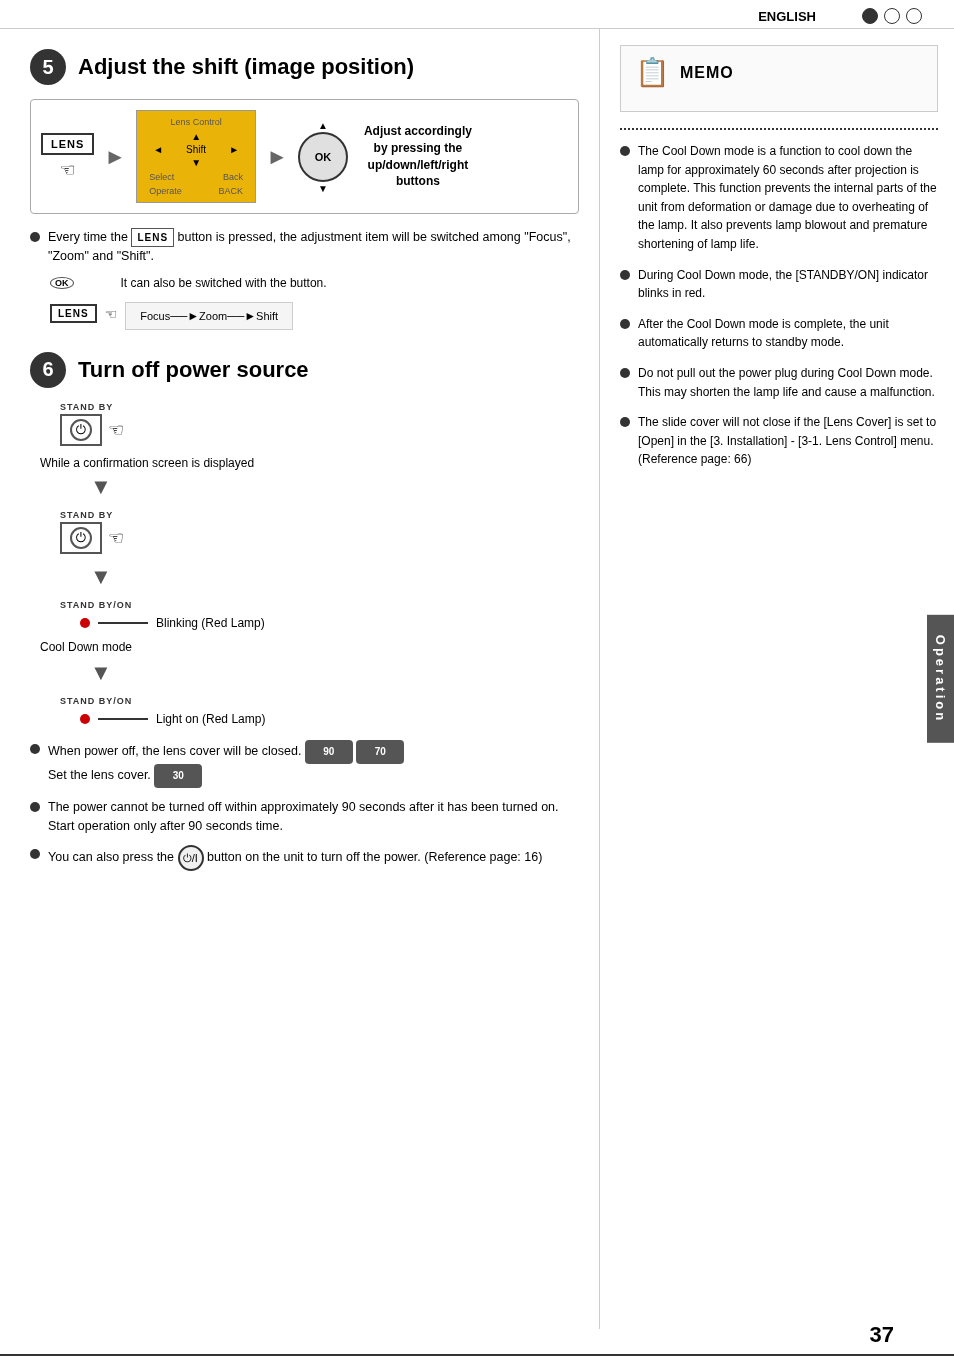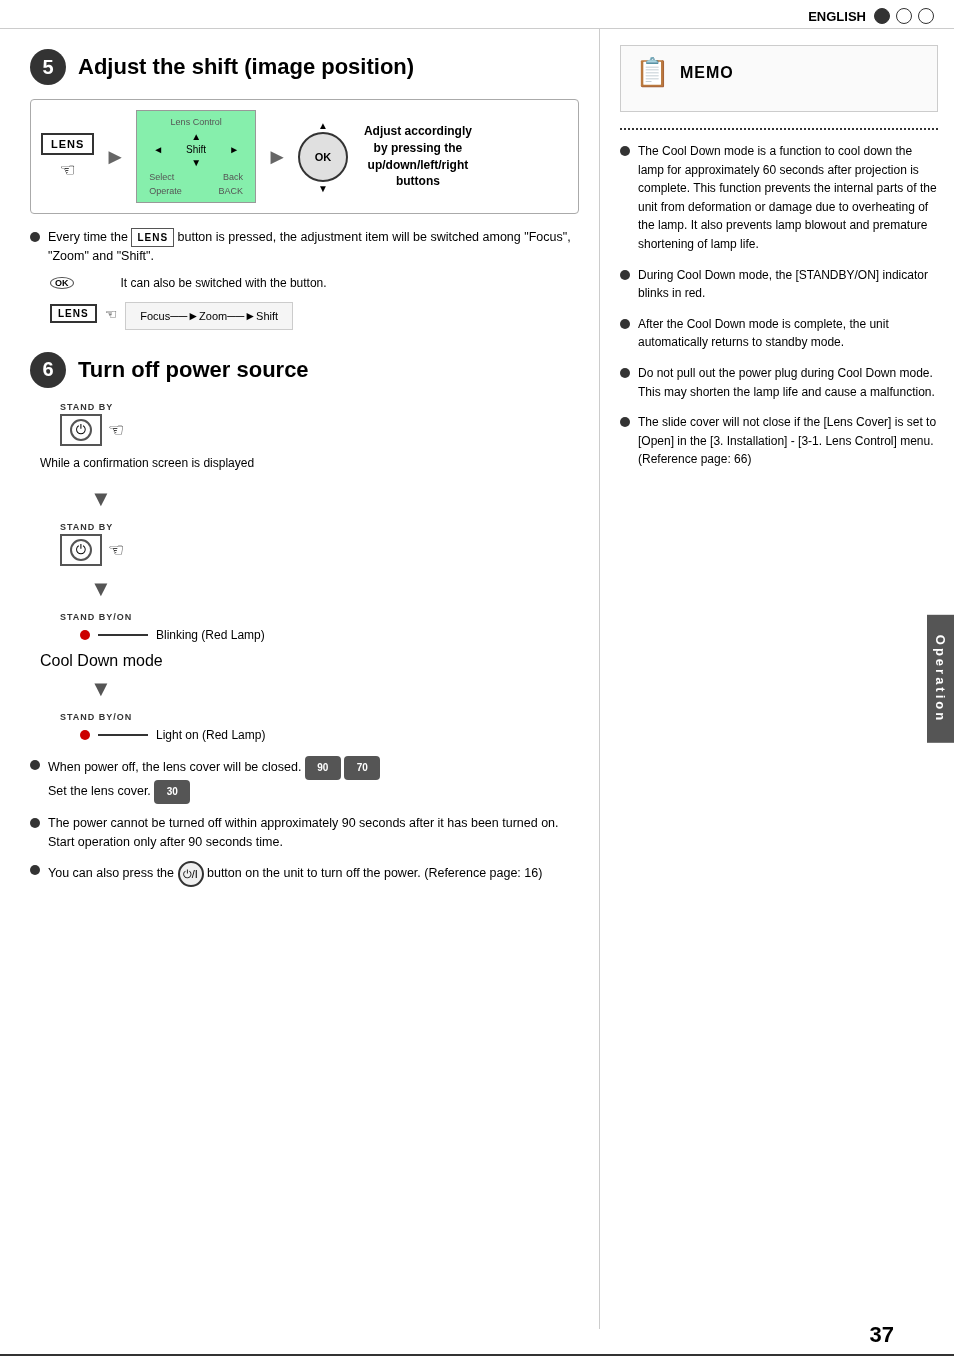--- a/index.html
+++ b/index.html
@@ -10,22 +10,23 @@
       min-height: 1356px;
       position: relative;
       overflow: hidden;
     }
 
     
     .top-bar {
       display: flex;
       justify-content: flex-end;
       align-items: center;
-      padding: 8px 20px 4px 20px;
+      padding: 8px 32px 4px 20px;
       border-bottom: 1px solid #ccc;
+      gap: 38px;
     }
     .lang-label {
       font-size: 13px;
       font-weight: bold;
       margin-right: 8px;
     }
     .lang-circles {
       display: flex;
       gap: 6px;
     }
@@ -118,21 +119,21 @@
       color: #666;
     }
 
     
     .ctrl-panel {
       border: 1px solid #999;
       padding: 6px 12px;
       font-size: 10px;
       text-align: center;
       min-width: 120px;
-      background: #86efac;
+      background: #eab308;
     }
     .ctrl-panel .panel-title {
       font-size: 9px;
       margin-bottom: 4px;
       color: #555;
     }
     .ctrl-panel .arrow-up { text-align: center; font-size: 10px; }
     .ctrl-panel .shift-row {
       display: flex;
       align-items: center;
@@ -279,21 +280,21 @@
     .down-arrow-block {
       text-align: left;
       margin-left: 60px;
       font-size: 22px;
       color: #555;
       margin-bottom: 4px;
     }
 
     .confirm-text {
       font-size: 12px;
-      margin-bottom: 16px;
+      margin-bottom: 4px;
       margin-left: 10px;
     }
 
     .blinking-row {
       display: flex;
       align-items: center;
       gap: 8px;
       margin: 6px 0 6px 20px;
       font-size: 12px;
     }
@@ -304,38 +305,38 @@
       border-radius: 50%;
     }
     .line-dash {
       width: 50px;
       height: 2px;
       background: #333;
       display: inline-block;
     }
 
     .cool-down-text {
-      font-size: 16px;
+      font-size: 12px;
       margin: 6px 0 6px 10px;
     }
 
     .light-on-row {
       display: flex;
       align-items: center;
       gap: 8px;
       margin: 6px 0 6px 20px;
       font-size: 12px;
     }
 
     
     .badge {
       display: inline-flex;
       align-items: center;
       justify-content: center;
-      width: 36px;
+      width: 48px;
       height: 24px;
       border-radius: 4px;
       background: #555;
       color: #fff;
       font-size: 10px;
       font-weight: bold;
       vertical-align: middle;
     }
 
     

